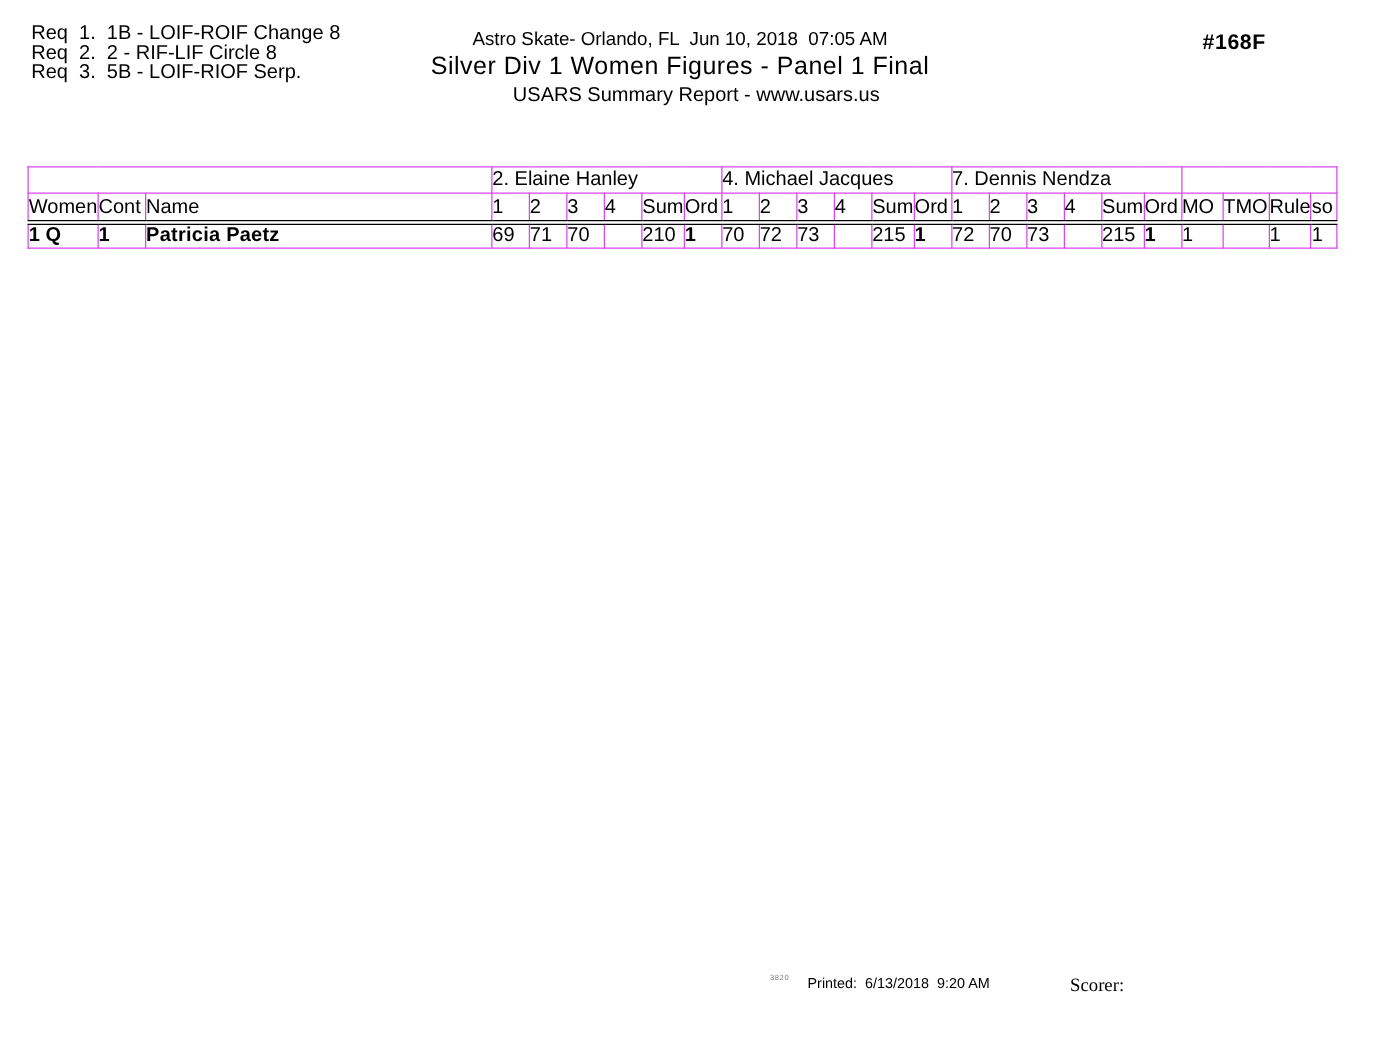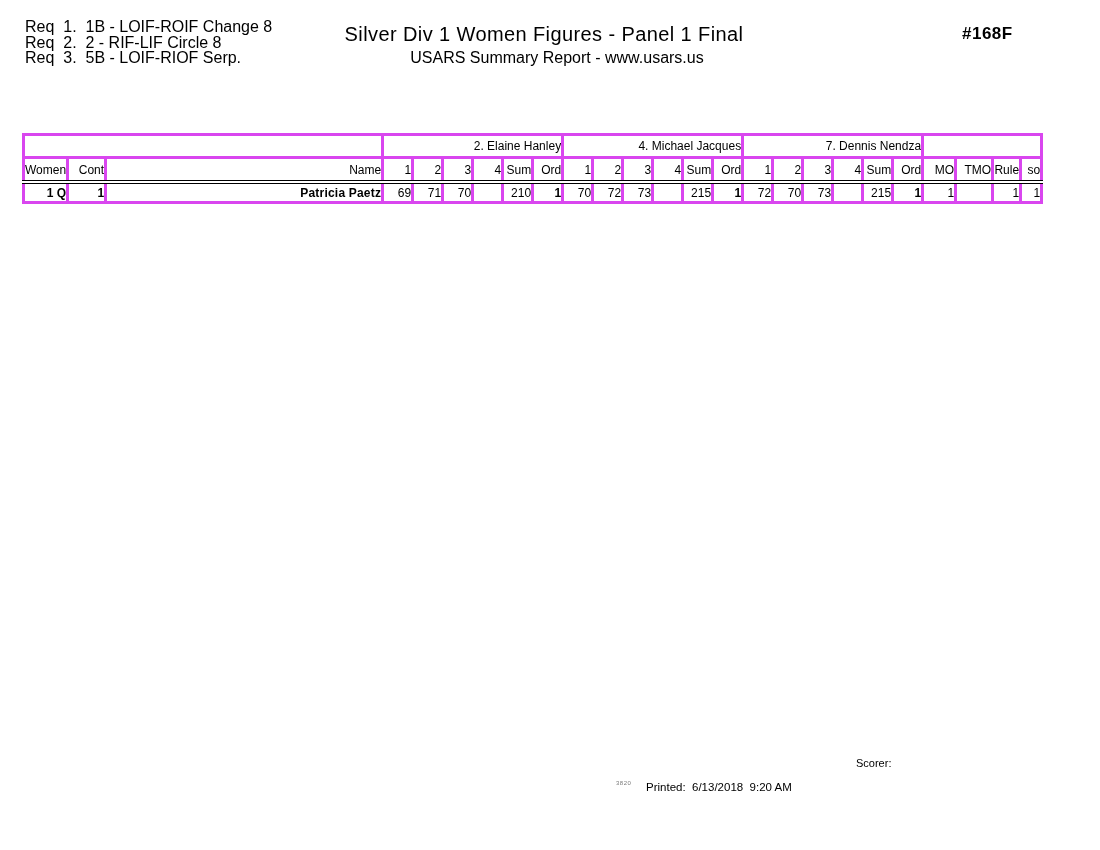--- a/index.html
+++ b/index.html
@@ -34,23 +34,23 @@
     position: absolute; left: 962px; top: 24px;
     font-size: 17px; font-weight: bold; letter-spacing: 0.5px;
   }
 
   
   table.results {
     position: absolute; left: 22px; top: 133px;
     border-collapse: collapse; table-layout: fixed;
   }
   table.results td {
-    border: 3px solid #d946ef;
-    font-size: 12px;
-    text-align: right;
+    border: 1px solid #d946ef;
+    font-size: 16px;
+    text-align: left;
     vertical-align: middle;
     padding: 0;
     overflow: hidden;
     white-space: nowrap;
   }
   tr.jrow td { height: 20px; }
   tr.hrow td { height: 21px; border-bottom: 4px double #000; }
   tr.drow td { height: 17px; }
   td.nb { border: none; }
   td.jname { text-align: left; padding-left: 5px; white-space: pre; }
@@ -61,32 +61,33 @@
   td.place-val, td.cont-val { font-weight: bold; font-size: 13px; }
   td.name-val { text-align: left; padding-left: 8px; font-weight: bold; font-size: 13px; letter-spacing: 0.2px; }
   td.right-val { text-align: right; padding-right: 4px; }
 
   
   .foot-code {
     position: absolute; left: 616px; top: 780px;
     font-size: 6px; color: #7a7a7a; letter-spacing: 0.5px;
   }
   .foot-printed { position: absolute; left: 646px; top: 781px; font-size: 11.5px; }
-  .foot-scorer  { position: absolute; left: 856px; top: 757px; font-size: 11px; }
+  .foot-scorer  { position: absolute; left: 856px; top: 781px; font-size: 15px; font-family: Liberation Serif, serif; }
 </style>
 </head>
 <body>
 
 <div class="req-list">
   <div class="pre">Req  1.  1B - LOIF-ROIF Change 8</div>
   <div class="pre">Req  2.  2 - RIF-LIF Circle 8</div>
   <div class="pre">Req  3.  5B - LOIF-RIOF Serp.</div>
 </div>
 
 <div class="center-head">
+  <div class="venue pre">Astro Skate- Orlando, FL  Jun 10, 2018  07:05 AM</div>
   <div class="event">Silver Div 1 Women Figures - Panel 1 Final</div>
   <div class="report">USARS Summary Report - www.usars.us</div>
 </div>
 
 <div class="prog-num">#168F</div>
 
 <table class="results">
   <colgroup>
     <col style="width:36px">
       <col style="width:38px">

